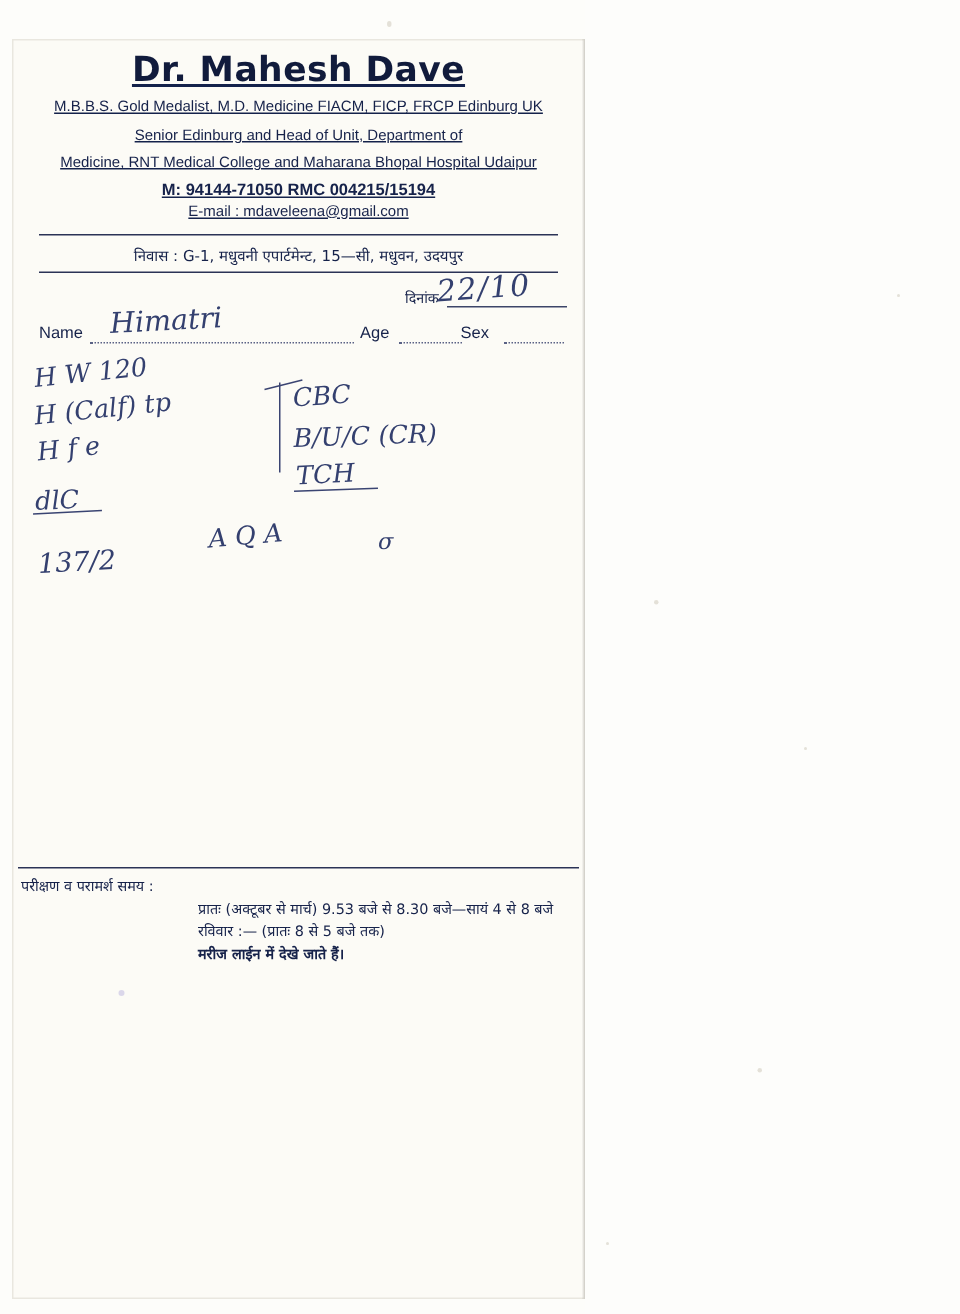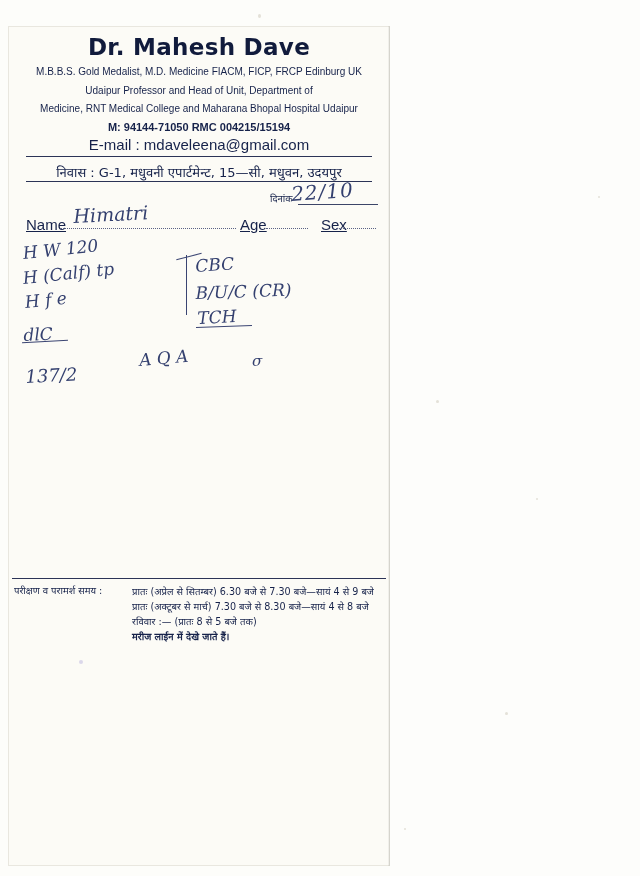--- a/index.html
+++ b/index.html
@@ -77,35 +77,35 @@
     color: #16224a;
     margin-top: 5px;
   }
   .contact {
     font-size: 11px;
     font-weight: bold;
     margin-top: 5px;
     color: #16224a;
   }
   .email {
-    font-size: 15px;
+    font-size: 10px;
     margin-top: 3px;
     color: #16224a;
   }
   .rule {
     position: absolute;
     background: #2b3356;
     height: 1px;
   }
   .addr {
     position: absolute;
     left: 0;
     right: 0;
     text-align: center;
-    font-size: 13px;
+    font-size: 10px;
     color: #16224a;
     font-family: "DejaVu Sans", sans-serif;
   }
 
   
   .date-label {
     position: absolute;
     font-size: 9.5px;
     color: #16224a;
     font-family: "DejaVu Sans", sans-serif;
@@ -115,23 +115,22 @@
     border-bottom: 1px dotted #5a6285;
     height: 0;
   }
   .solidline {
     position: absolute;
     border-bottom: 1px solid #3c4568;
     height: 0;
   }
   .field-label {
     position: absolute;
-    font-size: 15px;
-    color: #16224a;
-    text-decoration: underline;
+    font-size: 11px;
+    color: #16224a;
   }
 
   
   .foot {
     position: absolute;
     font-size: 9.6px;
     color: #16224a;
     font-family: "DejaVu Sans", sans-serif;
     line-height: 15px;
   }
@@ -181,44 +180,44 @@
   <div id="sheet"></div>
 
   <div class="specks" style="left:258px;top:14px;width:3px;height:4px;"></div>
   <div class="specks" style="left:436px;top:400px;width:3px;height:3px;"></div>
   <div class="specks" style="left:505px;top:712px;width:3px;height:3px;"></div>
   <div class="specks" style="left:79px;top:660px;width:4px;height:4px;background:#bfb9e0;"></div>
   <div class="specks" style="left:536px;top:498px;width:2px;height:2px;"></div>
   <div class="specks" style="left:598px;top:196px;width:2px;height:2px;"></div>
   <div class="specks" style="left:404px;top:828px;width:2px;height:2px;"></div>
 
-  <div class="head" style="width:382px;left:8px;">
+  <div class="head" style="width:382px;left:8px;text-decoration:underline;">
     <div class="doc-name">Dr. Mahesh Dave</div>
     <div class="cred">M.B.B.S. Gold Medalist, M.D. Medicine FIACM, FICP, FRCP Edinburg UK</div>
-    <div class="cred">Udaipur Professor and Head of Unit, Department of</div>
+    <div class="cred">Senior Edinburg and Head of Unit, Department of</div>
     <div class="cred">Medicine, RNT Medical College and Maharana Bhopal Hospital Udaipur</div>
     <div class="contact">M: 94144-71050    RMC 004215/15194</div>
     <div class="email">E-mail : mdaveleena@gmail.com</div>
   </div>
 
   <div class="rule" style="left:26px;width:346px;top:156px;"></div>
   <div class="addr" style="top:163px;width:382px;left:8px;">निवास : G-1, मधुवनी एपार्टमेन्ट, 15—सी, मधुवन, उदयपुर</div>
   <div class="rule" style="left:26px;width:346px;top:181px;"></div>
 
   <div class="date-label" style="left:270px;top:192px;">दिनांक</div>
   <div class="solidline" style="left:298px;top:204px;width:80px;"></div>
   <div class="hw hw-ink" style="left:292px;top:182px;font-size:20px;letter-spacing:1px;transform:rotate(-4deg);transform-origin:left bottom;">22/10</div>
 
   <div class="field-label" style="left:26px;top:216px;">Name</div>
   <div class="dotline" style="left:60px;top:228px;width:176px;"></div>
   <div class="hw hw-ink" style="left:74px;top:205px;font-size:19px;transform:rotate(-3deg);transform-origin:left bottom;">Himatri</div>
 
   <div class="field-label" style="left:240px;top:216px;">Age</div>
   <div class="dotline" style="left:266px;top:228px;width:42px;"></div>
-  <div class="field-label" style="left:321px;top:216px;">Sex</div>
+  <div class="field-label" style="left:307px;top:216px;">Sex</div>
   <div class="dotline" style="left:336px;top:228px;width:40px;"></div>
 
   <div class="hw hw-ink hw-rot" style="left:24px;top:243px;font-size:17px;">H W 120</div>
   <div class="hw hw-ink hw-rot" style="left:24px;top:268px;font-size:17px;">H (Calf) tp</div>
   <div class="hw hw-ink hw-rot" style="left:26px;top:292px;font-size:17px;">H f e</div>
   <div class="hw hw-ink hw-rot3" style="left:24px;top:325px;font-size:17px;">dlC</div>
   <div class="hw-line" style="left:22px;top:341px;width:46px;transform:rotate(-3deg);"></div>
   <div class="hw hw-ink hw-rot3" style="left:26px;top:366px;font-size:18px;">137/2</div>
 
   <div class="hw-vline" style="left:186px;top:255px;height:60px;"></div>
@@ -227,18 +226,17 @@
   <div class="hw hw-ink" style="left:196px;top:256px;font-size:17px;transform:rotate(-4deg);transform-origin:left bottom;">CBC</div>
   <div class="hw hw-ink" style="left:196px;top:283px;font-size:17px;transform:rotate(-2deg);transform-origin:left bottom;">B/U/C (CR)</div>
   <div class="hw hw-ink" style="left:198px;top:308px;font-size:17px;transform:rotate(-3deg);transform-origin:left bottom;">TCH</div>
   <div class="hw-line" style="left:196px;top:326px;width:56px;transform:rotate(-2deg);"></div>
 
   <div class="hw hw-ink" style="left:140px;top:350px;font-size:17px;transform:rotate(-5deg);transform-origin:left bottom;">A Q A</div>
   <div class="hw hw-ink" style="left:252px;top:352px;font-size:15px;">σ</div>
 
   <div class="rule" style="left:12px;width:374px;top:578px;"></div>
   <div class="foot-title" style="left:14px;top:584px;">परीक्षण व परामर्श समय :</div>
-  <div class="foot" style="left:132px;top:584px;">प्रातः (अप्रेल से सितम्बर) 6.30 बजे से 7.30 बजे—सायं 4 से 9 बजे</div>
-  <div class="foot" style="left:132px;top:599px;">प्रातः (अक्टूबर से मार्च) 7.30 बजे से 8.30 बजे—सायं 4 से 8 बजे</div>
+  <div class="foot" style="left:132px;top:599px;">प्रातः (अक्टूबर से मार्च) 9.53 बजे से 8.30 बजे—सायं 4 से 8 बजे</div>
   <div class="foot" style="left:132px;top:614px;">रविवार :— (प्रातः 8 से 5 बजे तक)</div>
   <div class="foot" style="left:132px;top:629px;font-weight:bold;">मरीज लाईन में देखे जाते हैं।</div>
 
 </div>
 
 </body></html>

